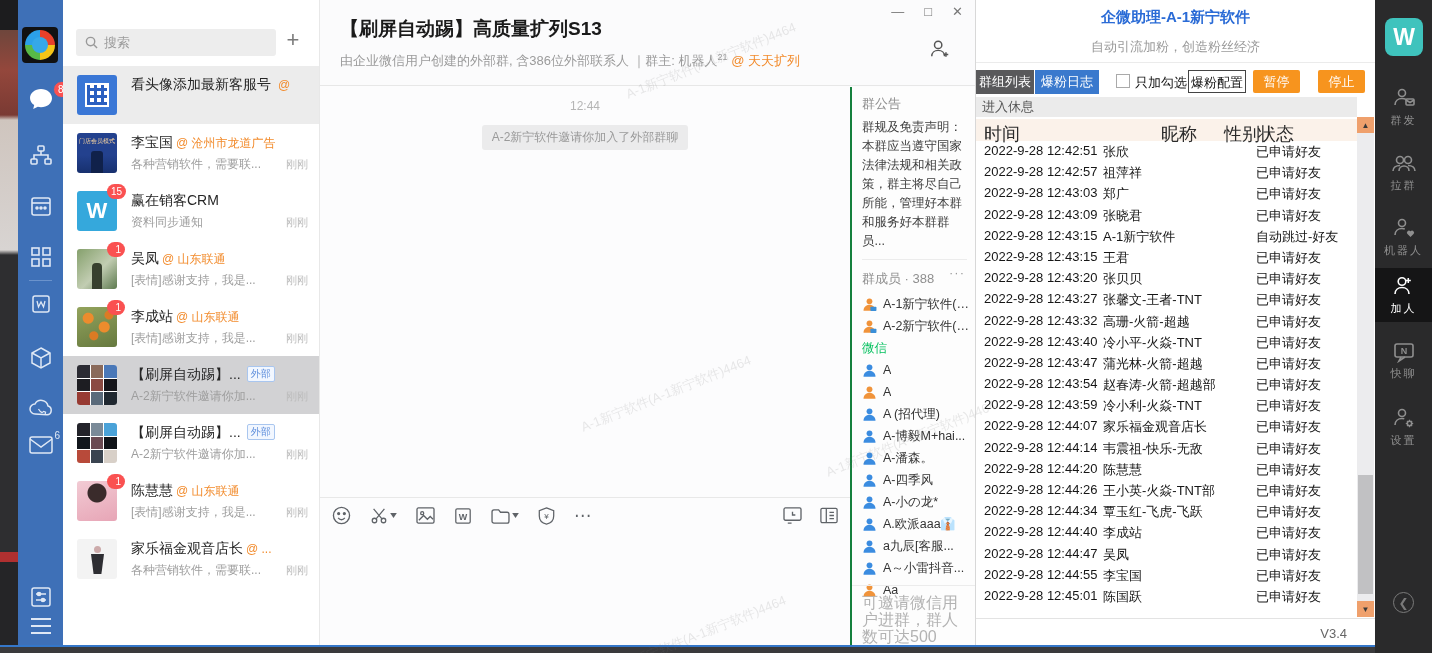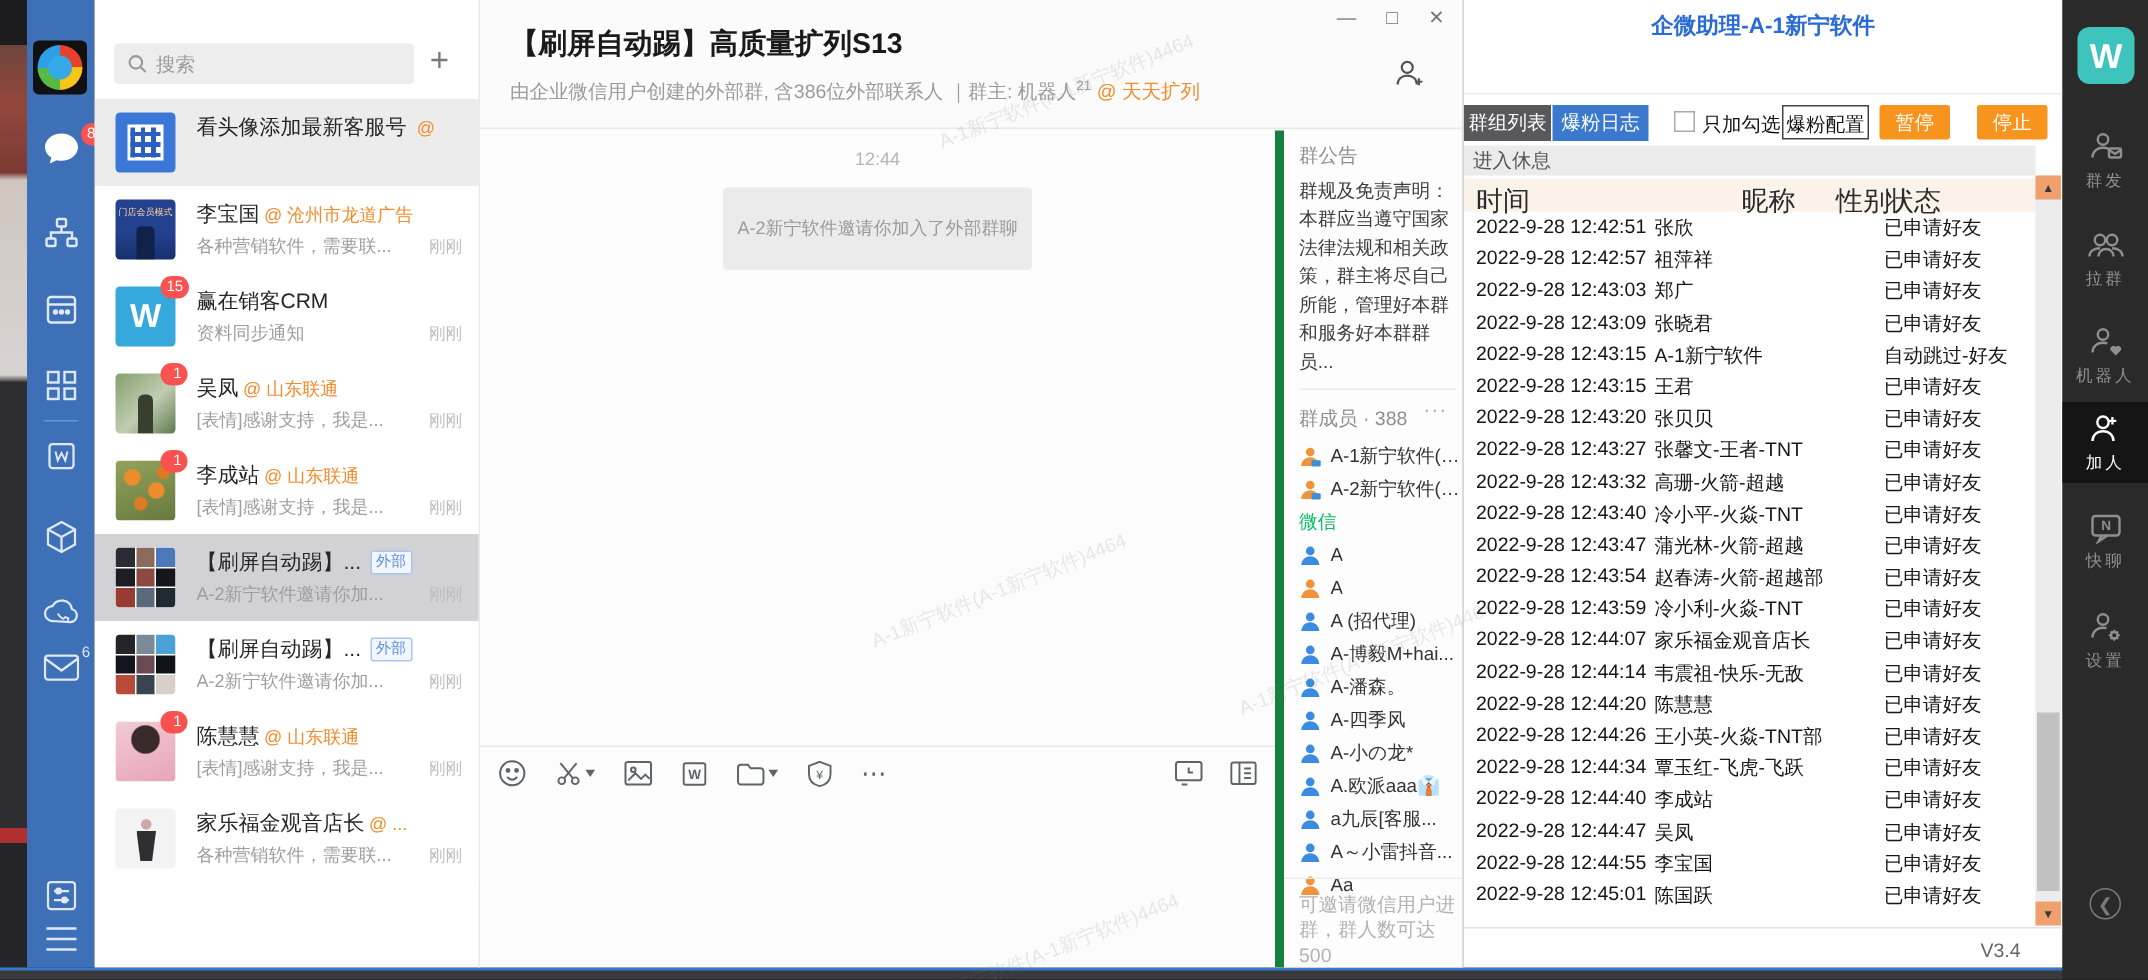--- a/index.html
+++ b/index.html
@@ -73,41 +73,41 @@
   #win-controls{position:absolute;right:12px;top:4px;color:#777;font-size:13px;display:flex;gap:20px}
   #win-controls span{cursor:default}
   #chat-title{position:absolute;left:20px;top:16px;font-size:19px;font-weight:bold;color:#1a1a1a}
   #chat-subtitle{position:absolute;left:20px;top:52px;font-size:13px;color:#9b9b9b}
   #chat-subtitle sup{font-size:9px}
   #chat-subtitle .mention{color:#f28b2c}
   #add-member-btn{position:absolute;right:24px;top:38px;color:#555}
   #msg-area{position:absolute;left:0;top:87px;width:530px;height:409px}
   #time-divider{position:absolute;left:0;top:12px;width:100%;text-align:center;color:#b5b5b5;font-size:12px}
   #sys-msg-wrap{position:absolute;left:0;top:38px;width:100%;text-align:center}
-  #sys-msg{display:inline-block;background:#ebebec;color:#9a9a9a;font-size:12px;padding:19px 10px;border-radius:3px}
+  #sys-msg{display:inline-block;background:#ebebec;color:#9a9a9a;font-size:12px;padding:4px 10px;border-radius:3px}
   #input-bar{position:absolute;left:0;top:497px;width:530px;height:36px;border-top:1px solid #e8e8e8;box-sizing:border-box;
     display:flex;align-items:center;padding:0 12px;gap:19px;color:#5f6368}
   .tool-right{margin-left:auto;display:flex;gap:18px}
   #send-btn{position:absolute;right:18px;top:614px;color:#999;font-size:13px}
   .wm{position:absolute;color:rgba(120,120,120,.16);font-size:13px;white-space:nowrap;transform:rotate(-22deg);pointer-events:none;z-index:4}
 
   
-  #member-panel{position:absolute;left:530px;top:87px;width:125px;height:558px;border-left:6px solid #15803d;background:#fdfdfd;box-sizing:border-box;overflow:hidden}
+  #member-panel{position:absolute;left:530px;top:87px;width:125px;height:558px;border-left:2px solid #15803d;background:#fdfdfd;box-sizing:border-box;overflow:hidden}
   .gp-label{color:#8f8f8f;font-size:13px}
   #gp-ann-title{position:absolute;left:10px;top:8px}
   #gp-ann-text{position:absolute;left:10px;top:31px;width:106px;color:#404040;font-size:12.5px;line-height:19px}
   #gp-div1{position:absolute;left:10px;top:172px;width:105px;height:1px;background:#ececec}
   #gp-members-label{position:absolute;left:10px;top:183px}
   #gp-more{position:absolute;right:10px;top:178px;color:#9a9a9a;letter-spacing:1px;font-size:13px}
   #member-list{position:absolute;left:10px;top:206px;width:108px}
   .mrow{height:22px;display:flex;align-items:center;gap:6px;font-size:12.5px;color:#333;white-space:nowrap;overflow:hidden}
   .mrow .nm{overflow:hidden;text-overflow:ellipsis}
   .msec{height:22px;display:flex;align-items:center;color:#07c160;font-size:12.5px}
   #gp-foot-div{position:absolute;left:0;top:498px;width:125px;height:1px;background:#ececec}
-  #gp-footer{position:absolute;left:10px;top:507px;width:106px;color:#b3b3b3;font-size:13px;line-height:17px}
+  #gp-footer{position:absolute;left:10px;top:507px;width:106px;color:#b3b3b3;font-size:16px;line-height:17px}
 
   
   #assistant-panel{left:975px;top:0;width:400px;height:645px;background:#fff;border-left:1px solid #d8d8d8;box-sizing:border-box}
   #as-title{position:absolute;left:0;top:8px;width:100%;text-align:center;font-size:15px;font-weight:bold;color:#2a6bd6}
   #as-subtitle{position:absolute;left:0;top:38px;width:100%;text-align:center;font-size:13px;color:#9a9a9a}
   #as-hdiv{position:absolute;left:0;top:62px;width:100%;height:1px;background:#ebebeb}
   .as-tab{position:absolute;top:70px;height:24px;line-height:24px;text-align:center;color:#fff;font-size:13px}
   #tab-groups{left:0;width:58px;background:#59595b}
   #tab-log{left:59px;width:64px;background:#3a79cd}
   #as-check{position:absolute;left:140px;top:74px;width:14px;height:14px;background:#fff;border:1px solid #aaa;box-sizing:border-box}
@@ -515,20 +515,21 @@
           <span class="nm">Aa</span>
         </div>
       </div>
     <div id="gp-foot-div"></div>
     <div id="gp-footer">可邀请微信用户进群，群人数可达500</div>
   </div>
 </div>
 
 <div id="assistant-panel" class="abs">
   <div id="as-title">企微助理-A-1新宁软件</div>
+  <div id="as-subtitle">自动引流加粉，创造粉丝经济</div>
   <div id="as-hdiv"></div>
   <div id="tab-groups" class="as-tab">群组列表</div>
   <div id="tab-log" class="as-tab">爆粉日志</div>
   <div id="as-check"></div>
   <div id="as-check-label">只加勾选</div>
   <div id="btn-config">爆粉配置</div>
   <div id="btn-pause">暂停</div>
   <div id="btn-stop">停止</div>
   <div id="as-status">进入休息</div>
   <div id="log-header">

